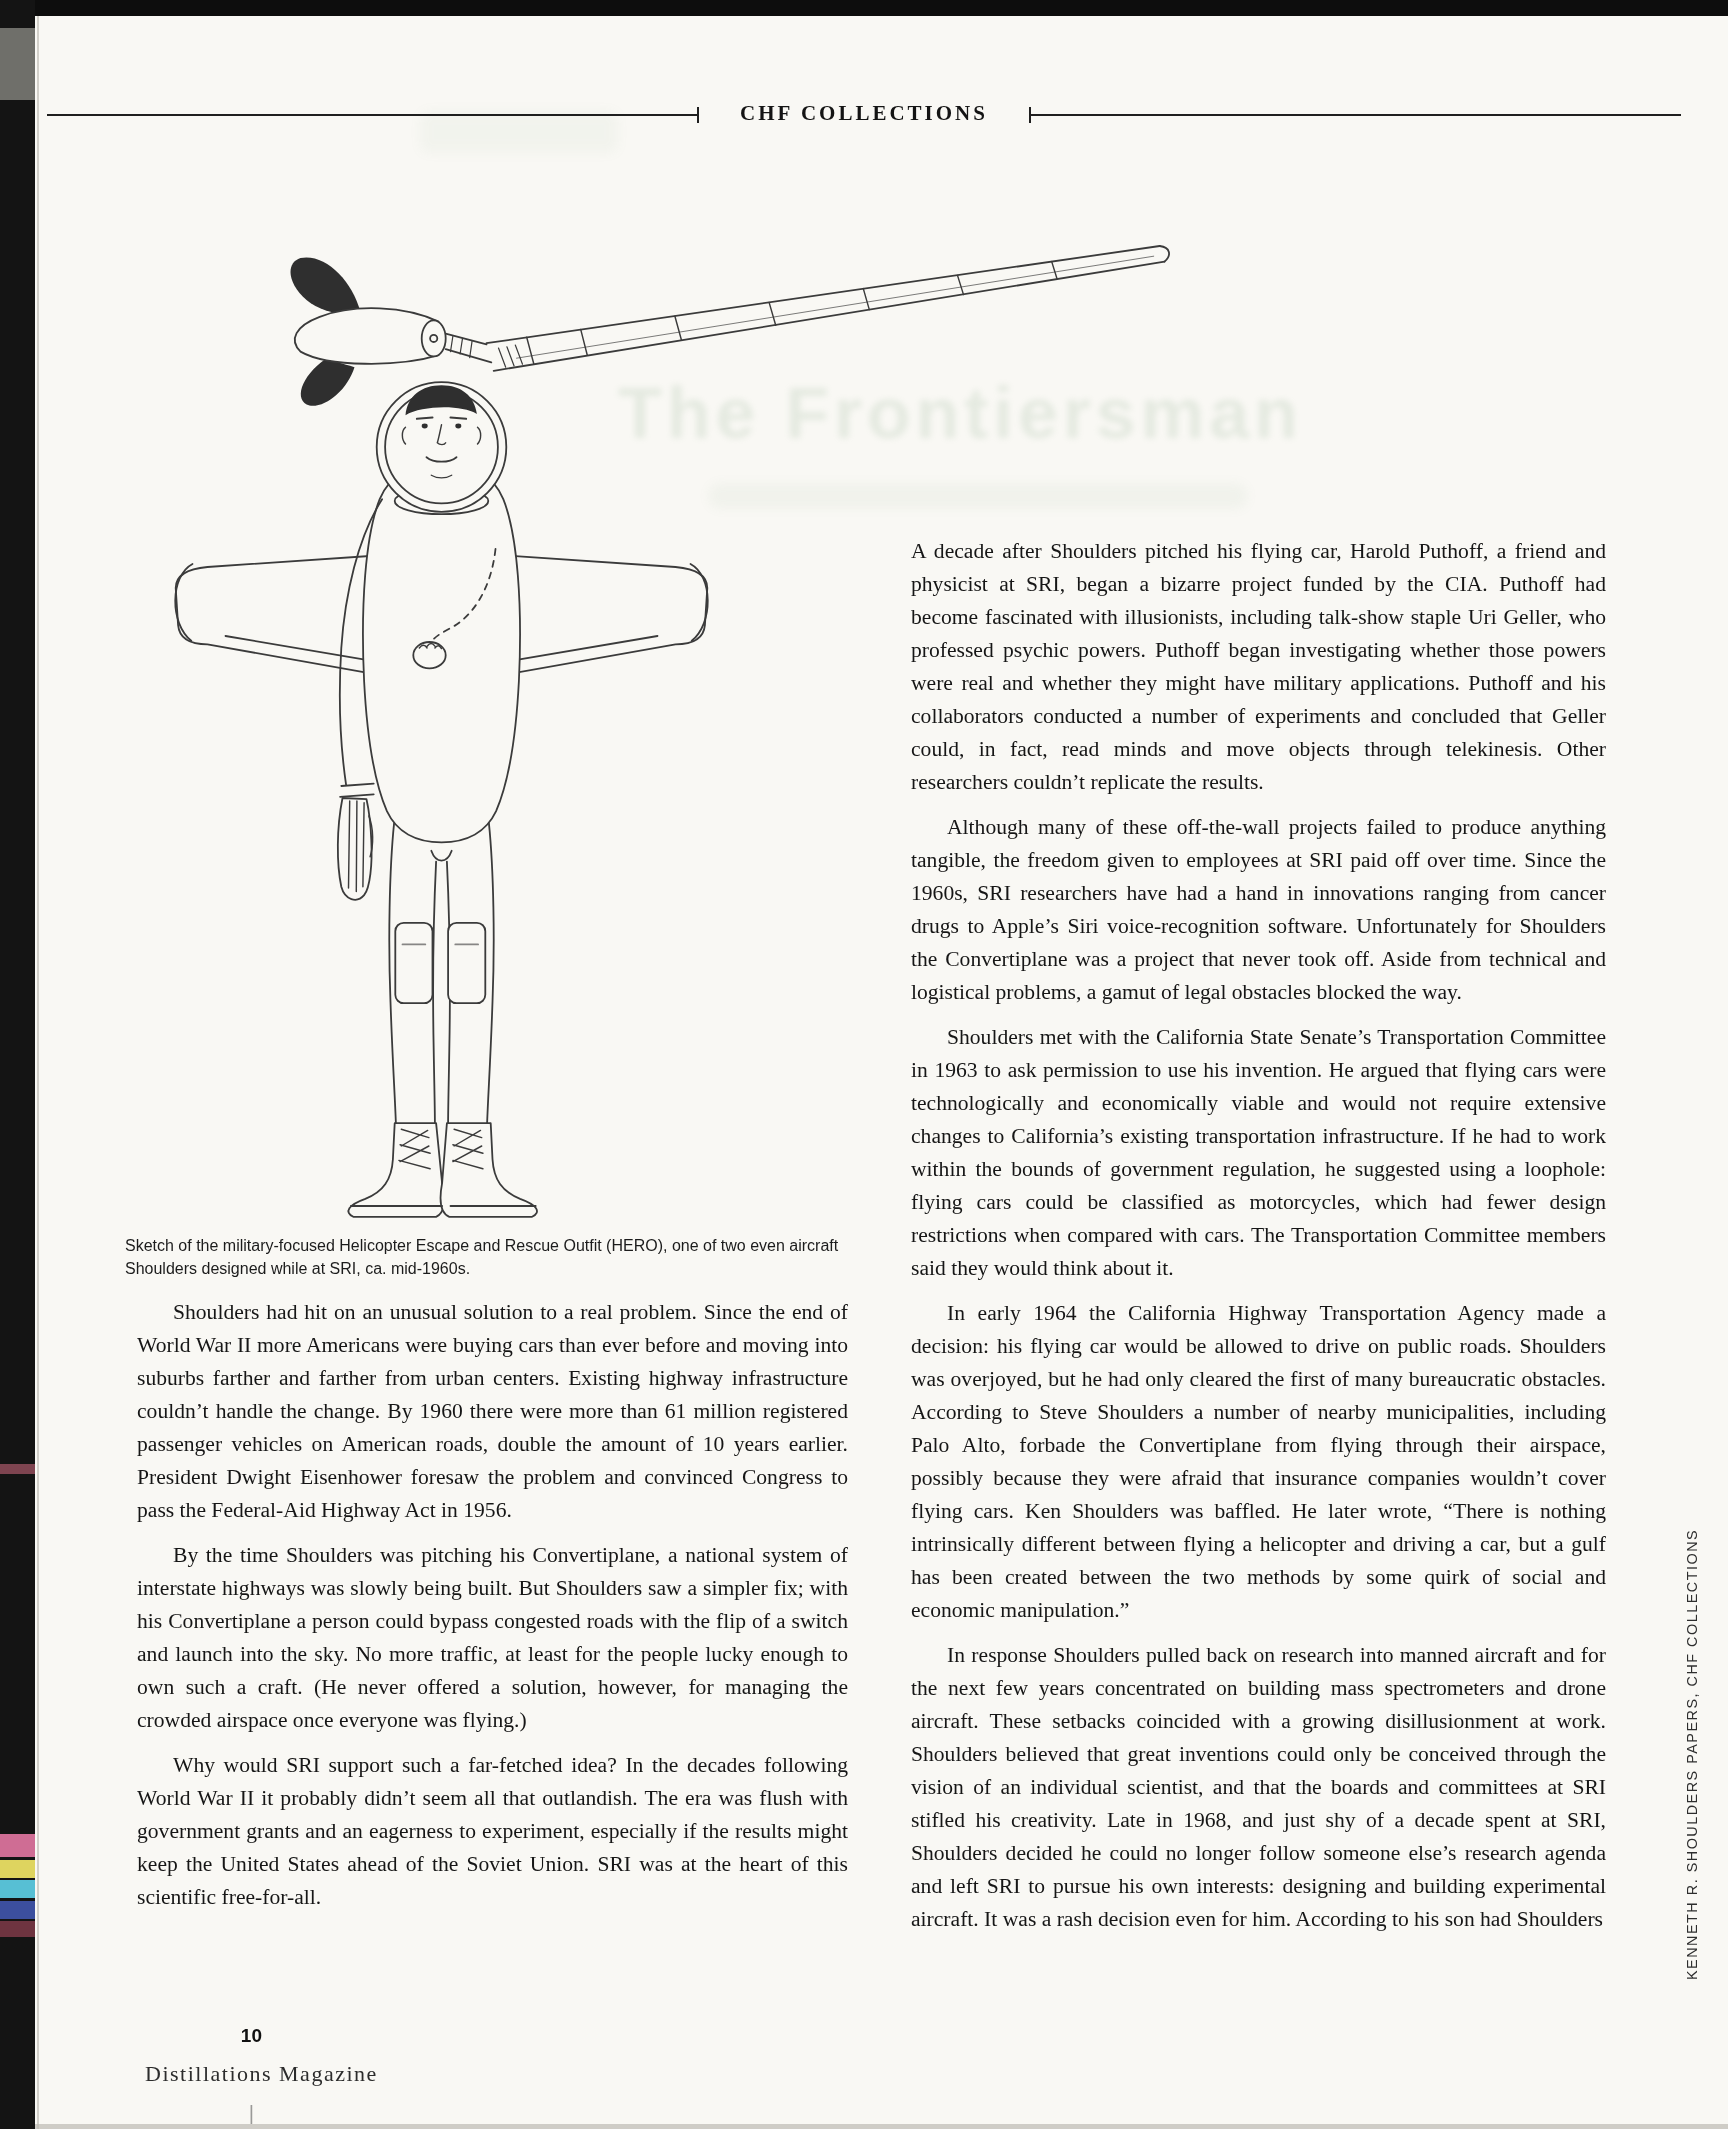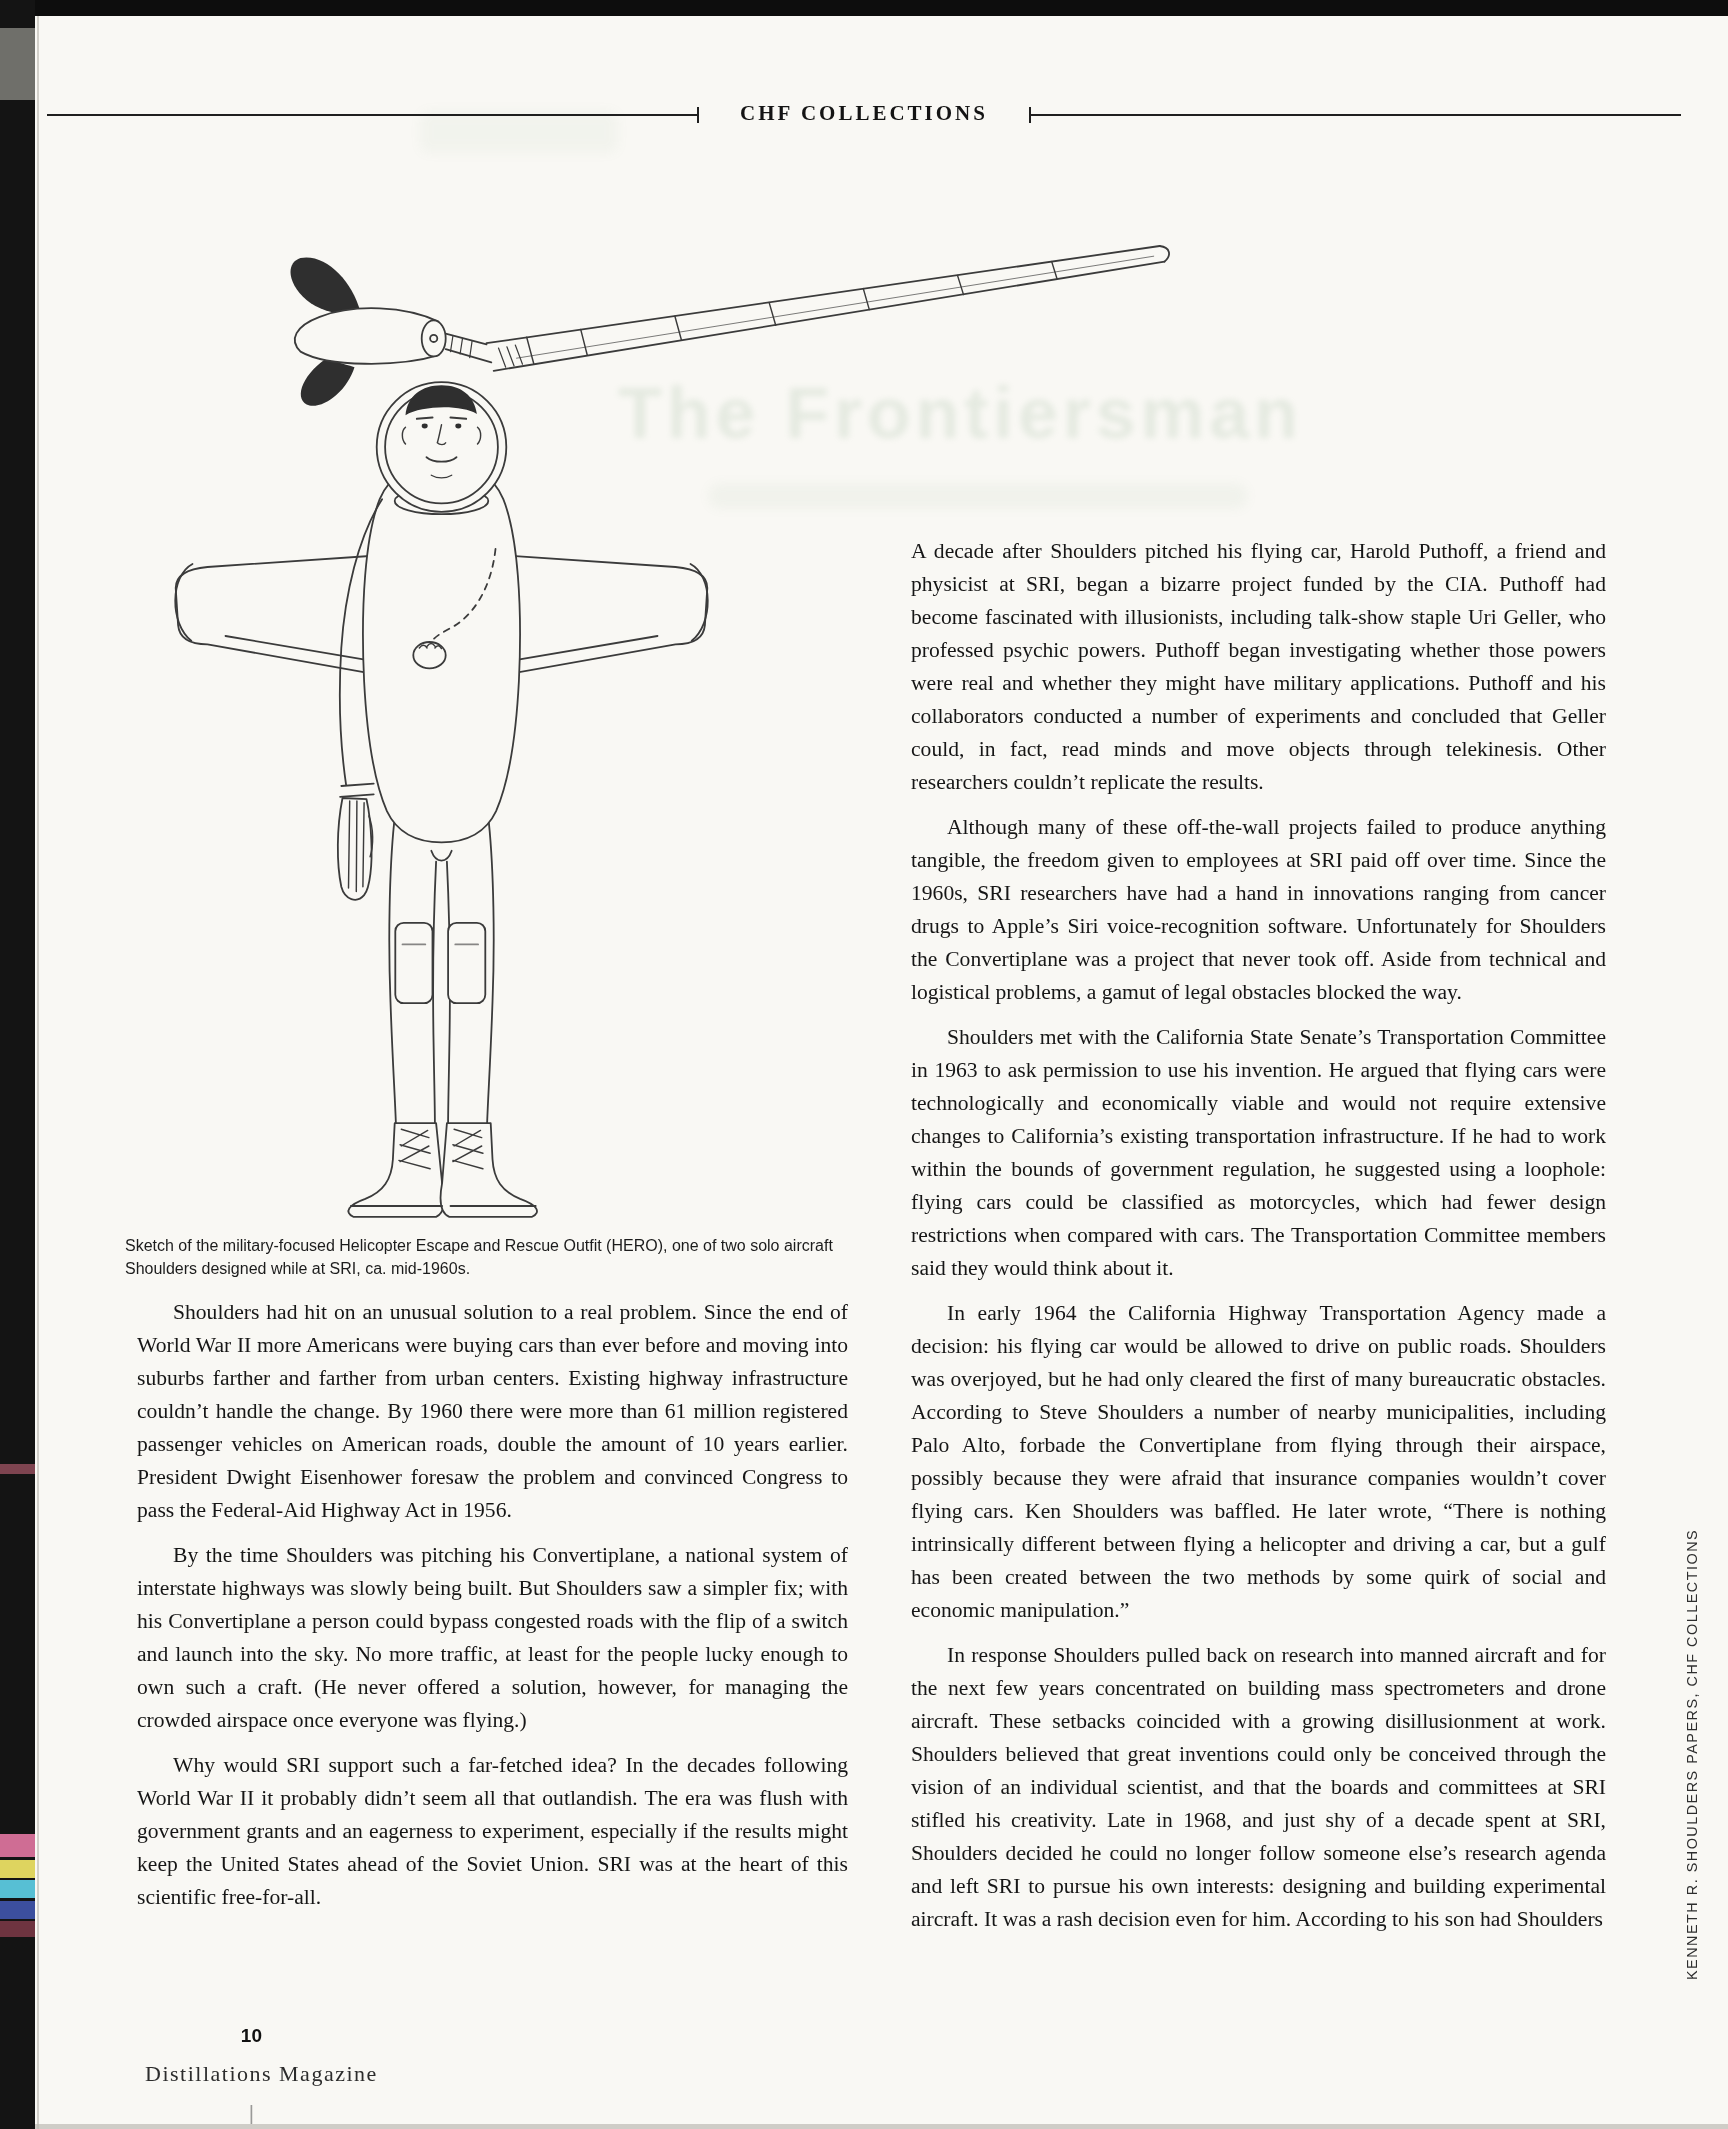--- a/index.html
+++ b/index.html
@@ -144,21 +144,21 @@
     <path d="M 524,338 L 550,336 M 580,336 L 606,338" stroke-width="3.4"></path>
     <ellipse cx="537" cy="350" rx="5" ry="4" fill="#2f2f2f" stroke="none"></ellipse>
     <ellipse cx="593" cy="350" rx="5" ry="4" fill="#2f2f2f" stroke="none"></ellipse>
     <path d="M 565,348 C 562,362 560,372 558,378 M 558,378 C 562,382 570,382 572,378" stroke-width="2.4"></path>
     <path d="M 540,402 C 552,412 578,412 590,402"></path>
     <path d="M 548,432 C 558,438 572,438 582,432" stroke-width="2.2"></path>
     <path d="M 505,352 C 498,358 498,372 505,380 M 625,352 C 632,358 632,372 625,380" stroke-width="2.4"></path>
   </g>
 </svg>
 
-<p class="caption">Sketch of the military-focused Helicopter Escape and Rescue Outfit (HERO), one of two solo aircraft Shoulders designed while at SRI, ca. mid-1960s.</p>
+<p class="caption">Sketch of the military-focused Helicopter Escape and Rescue Outfit (HERO), one of two even aircraft Shoulders designed while at SRI, ca. mid-1960s.</p>
 
 <div class="col col-left">
   <p class="indent">Shoulders had hit on an unusual solution to a real problem. Since the end of World War II more Americans were buying cars than ever before and moving into suburbs farther and farther from urban centers. Existing highway infrastructure couldn’t handle the change. By 1960 there were more than 61 million registered passenger vehicles on American roads, double the amount of 10 years earlier. President Dwight Eisenhower foresaw the problem and convinced Congress to pass the Federal-Aid Highway Act in 1956.</p>
   <p class="indent">By the time Shoulders was pitching his Convertiplane, a national system of interstate highways was slowly being built. But Shoulders saw a simpler fix; with his Convertiplane a person could bypass congested roads with the flip of a switch and launch into the sky. No more traffic, at least for the people lucky enough to own such a craft. (He never offered a solution, however, for managing the crowded airspace once everyone was flying.)</p>
   <p class="indent">Why would SRI support such a far-fetched idea? In the decades following World War II it probably didn’t seem all that outlandish. The era was flush with government grants and an eagerness to experiment, especially if the results might keep the United States ahead of the Soviet Union. SRI was at the heart of this scientific free-for-all.</p>
 </div>
 
 <div class="col col-right">
   <p>A decade after Shoulders pitched his flying car, Harold Puthoff, a friend and physicist at SRI, began a bizarre project funded by the CIA. Puthoff had become fascinated with illusionists, including talk-show staple Uri Geller, who professed psychic powers. Puthoff began investigating whether those powers were real and whether they might have military applications. Puthoff and his collaborators conducted a number of experiments and concluded that Geller could, in fact, read minds and move objects through telekinesis. Other researchers couldn’t replicate the results.</p>
   <p class="indent">Although many of these off-the-wall projects failed to produce anything tangible, the freedom given to employees at SRI paid off over time. Since the 1960s, SRI researchers have had a hand in innovations ranging from cancer drugs to Apple’s Siri voice-recognition software. Unfortunately for Shoulders the Convertiplane was a project that never took off. Aside from technical and logistical problems, a gamut of legal obstacles blocked the way.</p>

